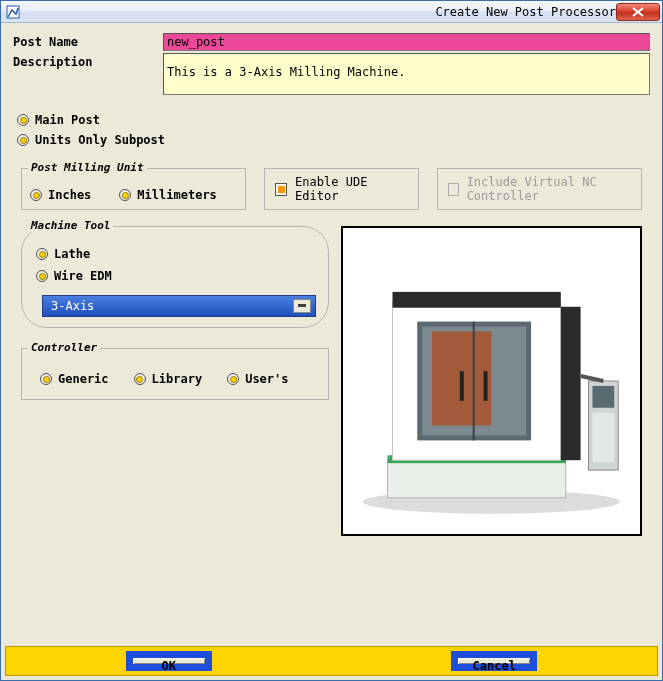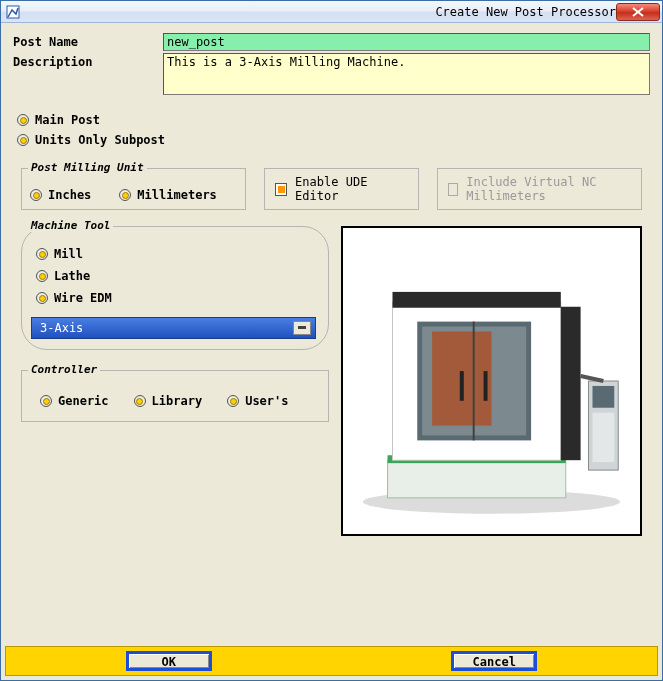--- a/index.html
+++ b/index.html
@@ -49,35 +49,35 @@
   height: calc(100% - 22px);
 }
 .form-area {
   padding: 10px 12px 4px 12px;
 }
 .row { display: flex; align-items: flex-start; margin-bottom: 2px; }
 .lbl { width: 150px; font-weight: bold; padding-top: 2px; }
 .field-name {
   flex: 1;
   height: 18px;
-  background: #86efac;
+  background: #ec4899;
   border: 1px solid #7a7a7a;
   border-top-color:#555; border-left-color:#555;
   padding: 1px 3px;
   font-family: inherit;
   font-size: 12px;
 }
 .desc-wrap { flex: 1; position: relative; }
 .field-desc {
   width: 100%;
   height: 42px;
   background: #ffffcc;
   border: 1px solid #7a7a7a;
   border-top-color:#555; border-left-color:#555;
-  padding: 1px 3px;
+  padding: 11px 3px;
   font-family: inherit;
   font-size: 12px;
   resize: none;
   overflow-y: scroll;
 }
 .radio-stack { margin: 12px 0 6px 4px; }
 .radio-row { display: flex; align-items: center; padding: 3px 0; font-weight: bold; }
 .radio-dot {
   width: 12px; height: 12px; border-radius: 50%;
   border: 1px solid #555;
@@ -128,21 +128,21 @@
 .checkbox.disabled { background:#ece9d8; border-color:#aaa; }
 .disabled-text { color:#9a9a9a; }
 
 .lower { display:flex; gap:12px; margin-top:8px; padding:0 8px; }
 .left-col { width: 308px; }
 .machine-tool { height: auto; }
 .machine-tool .opts-v { padding:2px 6px; }
 .machine-tool .opts-v .radio-row { font-weight: bold; padding:4px 0; }
 
 .dropdown {
-  margin: 6px 4px 2px 1px;
+  margin: 6px 4px 2px 12px;
   height: 22px;
   background: linear-gradient(to bottom,#4a7fe0,#2050c0);
   color:#fff;
   display:flex; align-items:center; justify-content:space-between;
   padding: 0 4px 0 8px;
   border: 1px solid #1a3a8a;
   cursor: pointer;
   font-weight: normal;
 }
 .dropdown .arrowbtn {
@@ -172,21 +172,21 @@
   left:4px; right:4px; bottom:4px;
   height: 30px;
   background:#ffd400;
   border:1px solid #b89a00;
   display:flex; align-items:center; justify-content:space-around;
 }
 .dlgbtn {
   min-width:86px;
   height:20px;
   background:#ece9d8;
-  border:3px solid #1d4ed8;
+  border:7px solid #1d4ed8;
   box-shadow: inset 1px 1px 0 #fff, inset -1px -1px 0 #888;
   text-align:center;
   font-weight:bold;
   font-family:inherit;
   font-size:12px;
   line-height:17px;
   cursor:pointer;
 }
 </style>
 </head>
@@ -250,33 +250,29 @@
           </div>
         </div>
 
         <div class="midbox" style="flex:0 0 155px;">
           <span class="checkbox checked"></span>
           <span>Enable UDE Editor</span>
         </div>
 
         <div class="midbox" style="flex:1;">
           <span class="checkbox disabled"></span>
-          <span class="disabled-text">Include Virtual NC Millimeters</span>
+          <span class="disabled-text">Include Virtual NC Controller</span>
         </div>
       </div>
 
       <div class="lower">
         <div class="left-col">
           <div class="groupbox machine-tool" style="margin:8px 0 0 0;border-radius:26px;">
             <div class="legend">Machine Tool</div>
             <div class="opts-v">
-              <div class="radio-row">
-                <span class="radio-dot on"></span>
-                <span>Mill</span>
-              </div>
               <div class="radio-row">
                 <span class="radio-dot yellow"></span>
                 <span>Lathe</span>
               </div>
               <div class="radio-row">
                 <span class="radio-dot yellow"></span>
                 <span>Wire EDM</span>
               </div>
             </div>
             <div class="dropdown">

